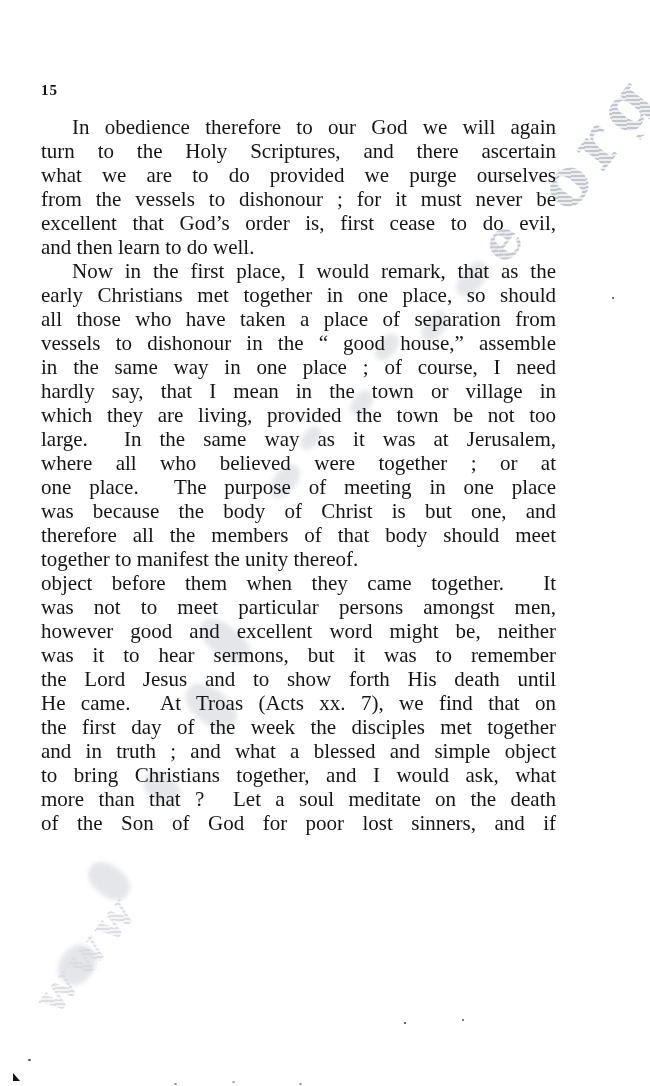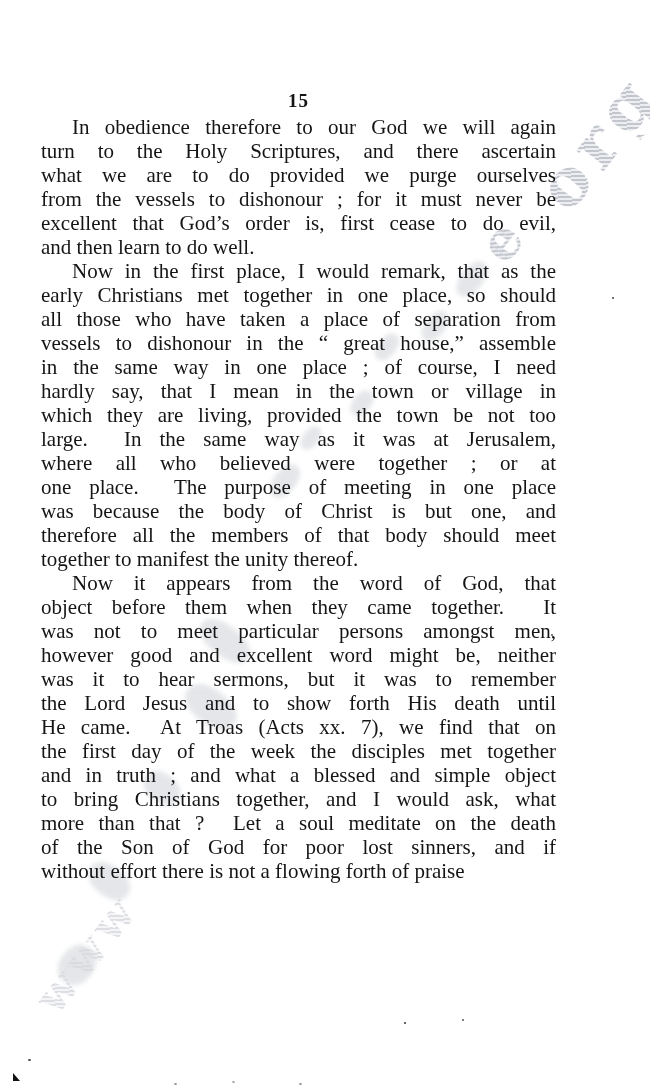--- a/index.html
+++ b/index.html
@@ -32,23 +32,22 @@
   .wm-org{left:522px;top:108px;font-size:66px;letter-spacing:9px;}
   .wm-e{left:484px;top:214px;font-size:54px;}
   .wm-www{left:18px;top:930px;font-size:46px;letter-spacing:6px;opacity:.55;}
   .wm-blob{
     position:absolute;background:#d7dade;border-radius:45%;
     filter:blur(2px);opacity:.65;transform:rotate(-52deg);
   }
   
   .pagenum{
     position:absolute;left:41px;top:82px;width:515px;
-    text-align:center;font-size:19px;font-weight:bold;
+    text-align:left;font-size:15px;font-weight:bold;
     letter-spacing:1px;
-    margin-top:8px;
   }
   
   .textblock{
     position:absolute;left:41px;top:115px;width:515px;
     font-size:21px;line-height:24px;font-family:Liberation Serif, serif;
   }
   .line{
     white-space:pre-wrap;
     text-align:justify;
     text-align-last:justify;
@@ -88,45 +87,43 @@
         <div class="line">turn to the Holy Scriptures, and there ascertain</div>
         <div class="line">what we are to do provided we purge ourselves</div>
         <div class="line">from the vessels to dishonour ; for it must never be</div>
         <div class="line">excellent that God’s order is, first cease to do evil,</div>
         <div class="line last">and then learn to do well.</div>
       </div>
       <div class="para">
         <div class="line first">Now in the first place, I would remark, that as the</div>
         <div class="line">early Christians met together in one place, so should</div>
         <div class="line">all those who have taken a place of separation from</div>
-        <div class="line">vessels to dishonour in the “ great house,” assemble</div>
+        <div class="line">vessels to dishonour in the “ good house,” assemble</div>
         <div class="line">in the same way in one place ; of course, I need</div>
         <div class="line">hardly say, that I mean in the town or village in</div>
         <div class="line">which they are living, provided the town be not too</div>
         <div class="line">large.  In the same way as it was at Jerusalem,</div>
         <div class="line">where all who believed were together ; or at</div>
         <div class="line">one place.  The purpose of meeting in one place</div>
         <div class="line">was because the body of Christ is but one, and</div>
         <div class="line">therefore all the members of that body should meet</div>
         <div class="line last">together to manifest the unity thereof.</div>
       </div>
       <div class="para">
-        <div class="line first">Now it appears from the word of God, that</div>
         <div class="line">object before them when they came together.  It</div>
         <div class="line">was not to meet particular persons amongst men,</div>
         <div class="line">however good and excellent word might be, neither</div>
         <div class="line">was it to hear sermons, but it was to remember</div>
         <div class="line">the Lord Jesus and to show forth His death until</div>
         <div class="line">He came.  At Troas (Acts xx. 7), we find that on</div>
         <div class="line">the first day of the week the disciples met together</div>
         <div class="line">and in truth ; and what a blessed and simple object</div>
         <div class="line">to bring Christians together, and I would ask, what</div>
         <div class="line">more than that ?  Let a soul meditate on the death</div>
         <div class="line">of the Son of God for poor lost sinners, and if</div>
-        <div class="line last">without effort there is not a flowing forth of praise</div>
       </div>
     </div>
 
   <div class="speck" style="left:612px;top:297px;width:2px;height:2px;"></div>
   <div class="speck" style="left:551px;top:634px;width:2px;height:2px;background:#555;"></div>
   <div class="speck" style="left:462px;top:1019px;width:2px;height:2px;background:#555;"></div>
   <div class="speck" style="left:404px;top:1022px;width:2px;height:2px;background:#333;"></div>
   <div class="speck" style="left:28px;top:1059px;width:3px;height:2px;"></div>
   <div class="speck tri" style="left:13px;top:1073px;width:7px;height:8px;background:#111;"></div>
   <div class="speck" style="left:174px;top:1083px;width:3px;height:2px;background:#9a9a90;"></div>

